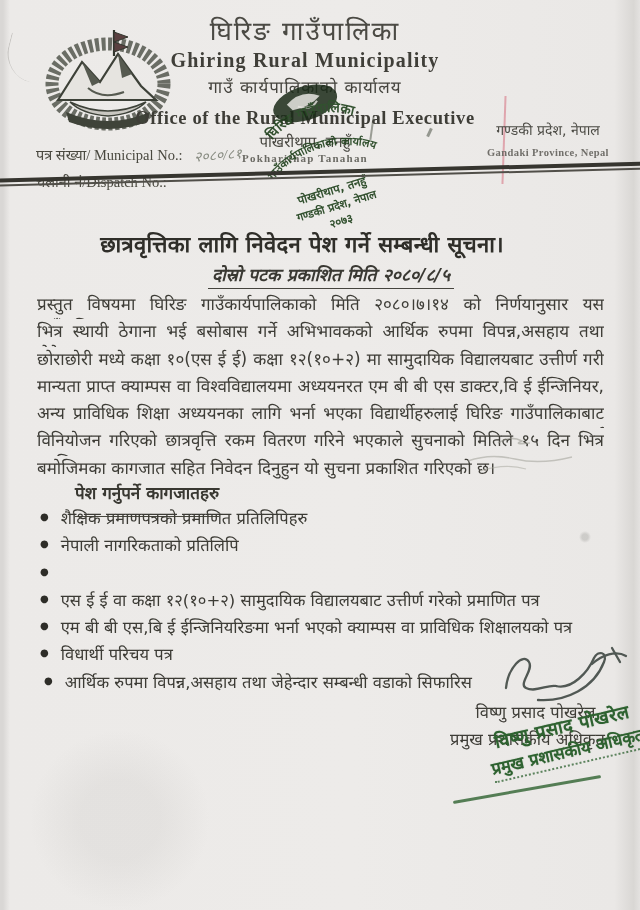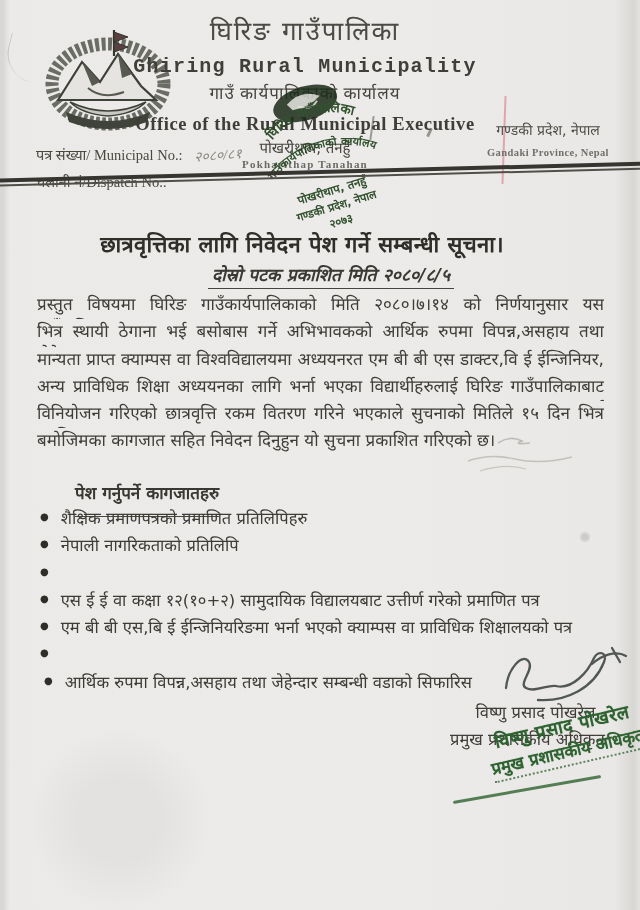--- a/index.html
+++ b/index.html
@@ -14,22 +14,22 @@
       radial-gradient(circle at 585px 537px, rgba(120,120,115,.25) 0 3px, transparent 6px),
       radial-gradient(circle at 120px 820px, rgba(150,148,144,.10) 0 40px, transparent 90px),
       linear-gradient(90deg,#d9d7d5 0 3px, #eceae8 10px, #edebe9 55%, #eae8e6 96%, #d9d7d4 99%, #e4e2e0 100%),
       #ecebe9;
   }
   .abs{position:absolute;}
   .serif{font-family:"Liberation Serif","DejaVu Serif",serif;}
   
   .hdr-center{left:105px;top:12px;width:400px;text-align:center;color:#45443e;}
   .muni-np{font-size:26px;letter-spacing:2px;color:#4b4a44;}
-  .muni-en{font-size:20px;font-weight:bold;letter-spacing:1.2px;color:#403f39;margin-top:7px;font-family:Liberation Mono, monospace;}
-  .office-np{font-size:17px;letter-spacing:1px;margin-top:3px;font-family:Liberation Serif, serif;}
+  .muni-en{font-size:20px;font-weight:bold;letter-spacing:1.2px;color:#403f39;margin-top:1px;}
+  .office-np{font-size:17px;letter-spacing:1px;margin-top:3px;}
   .office-en{font-size:18.5px;font-weight:bold;letter-spacing:.6px;color:#3e3d37;margin-top:10px;}
   .addr-np{font-size:15px;margin-top:2px;}
   .addr-en{font-size:11px;font-weight:bold;letter-spacing:1.2px;color:#6b6a64;margin-top:1px;}
   .province{left:458px;top:120px;width:180px;text-align:center;}
   .prov-np{font-size:14px;color:#4c4b45;}
   .prov-en{font-size:10.5px;font-weight:bold;color:#716f6a;letter-spacing:.4px;margin-top:8px;}
   .refblock{left:36px;top:144px;font-size:14.5px;color:#49483f;}
   .refline{margin-bottom:7px;}
   .hand{display:inline-block;color:#878b80;font-style:italic;font-size:14px;margin-left:8px;transform:rotate(-4deg);}
   .rules{left:-4px;top:170px;width:652px;transform:rotate(-1.5deg);}
@@ -135,20 +135,21 @@
   </div>
 
   <div class="abs title">छात्रवृत्तिका लागि निवेदन पेश गर्ने सम्बन्धी सूचना।</div>
   <div class="abs subtitle-wrap">
     <span class="subtitle">दोस्रो पटक प्रकाशित मिति २०८०/८/५</span>
   </div>
 
   <div class="abs bodytext">
     <div class="bline">प्रस्तुत विषयमा घिरिङ गाउँकार्यपालिकाको मिति २०८०।७।१४ को निर्णयानुसार यस गाउँपालिका</div>
     <div class="bline">भित्र स्थायी ठेगाना भई बसोबास गर्ने अभिभावकको आर्थिक रुपमा विपन्न,असहाय तथा जेहेन्दार</div>
+    <div class="bline">छोराछोरी मध्ये कक्षा १०(एस ई ई) कक्षा १२(१०+२) मा सामुदायिक विद्यालयबाट उत्तीर्ण गरी</div>
     <div class="bline">मान्यता प्राप्त क्याम्पस वा विश्वविद्यालयमा अध्ययनरत एम बी बी एस डाक्टर,वि ई ईन्जिनियर, तथा</div>
     <div class="bline">अन्य प्राविधिक शिक्षा अध्ययनका लागि भर्ना भएका विद्यार्थीहरुलाई घिरिङ गाउँपालिकाबाट यस वर्ष</div>
     <div class="bline">विनियोजन गरिएको छात्रवृत्ति रकम वितरण गरिने भएकाले सुचनाको मितिले १५ दिन भित्र तपशिल</div>
     <div class="bline last">बमोजिमका कागजात सहित निवेदन दिनुहुन यो सुचना प्रकाशित गरिएको छ।</div>
   </div>
 
   <svg class="abs pencil" style="left:460px;top:433px;" width="120" height="45" viewBox="0 0 120 45">
     <path d="M38 10 Q50 2 62 8 Q52 12 70 10" stroke="#98988f" stroke-width="1.6" fill="none"></path>
     <path d="M8 28 Q30 20 55 26 Q80 32 112 24" stroke="#a2a299" stroke-width="1.4" fill="none"></path>
     <path d="M20 38 Q45 30 66 36" stroke="#aaaaa1" stroke-width="1.2" fill="none"></path>
@@ -170,20 +171,21 @@
     <div class="doc-item">
       <span class="dot">●</span>
       <span>एस ई ई वा कक्षा १२(१०+२) सामुदायिक विद्यालयबाट उत्तीर्ण गरेको प्रमाणित पत्र</span>
       </div>
     <div class="doc-item">
       <span class="dot">●</span>
       <span>एम बी बी एस,बि ई ईन्जिनियरिङमा भर्ना भएको क्याम्पस वा प्राविधिक शिक्षालयको पत्र</span>
       </div>
     <div class="doc-item">
       <span class="dot">●</span>
+      <span>विधार्थी परिचय पत्र</span>
       </div>
     <div class="doc-item indent7">
       <span class="dot">●</span>
       <span>आर्थिक रुपमा विपन्न,असहाय तथा जेहेन्दार सम्बन्धी वडाको सिफारिस</span>
       </div>
   </div>
 
   <svg class="abs sig-svg" viewBox="0 0 142 68">
     <g stroke="#3c4540" stroke-width="2.3" fill="none" stroke-linecap="round" opacity="0.88">
       <path d="M14 46 C16 26 31 10 37 20 C42 28 26 42 34 46 C44 51 56 42 64 44"></path>

